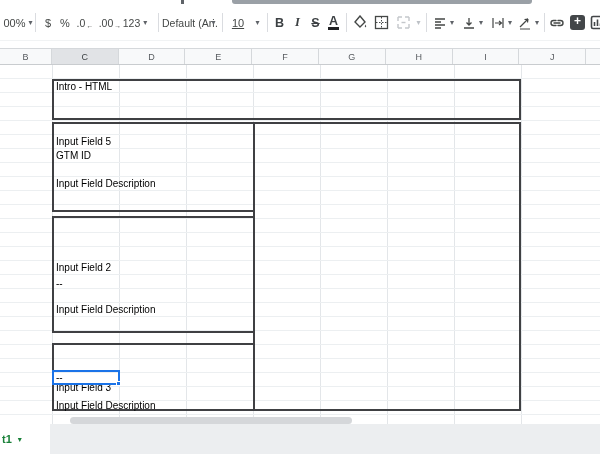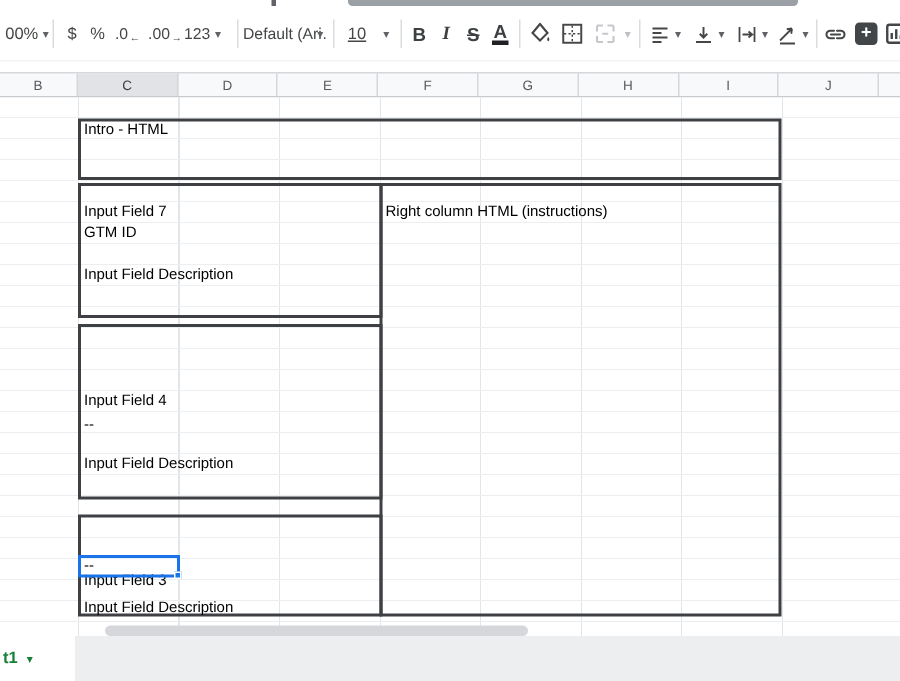--- a/index.html
+++ b/index.html
@@ -205,29 +205,28 @@
 
   <div id="grid">
 
     <div class="box" style="left:52px; top:14px;  width:469px; height:41px;"></div>
     <div class="box" style="left:52px; top:57px;  width:203px; height:90px;"></div>
     <div class="box" style="left:52px; top:151px; width:203px; height:117px;"></div>
     <div class="box" style="left:52px; top:278px; width:203px; height:68px;"></div>
     <div class="box" style="left:253px; top:57px; width:268px; height:289px;"></div>
 
     <div class="celltext" style="left:56px; top:15px;">Intro - HTML</div>
-    <div class="celltext" style="left:56px; top:70px;">Input Field 7</div>
+    <div class="celltext" style="left:56px; top:70px;">Input Field 5</div>
     <div class="celltext" style="left:56px; top:84px;">GTM ID</div>
     <div class="celltext" style="left:56px; top:112px;">Input Field Description</div>
-    <div class="celltext" style="left:56px; top:196px;">Input Field 4</div>
+    <div class="celltext" style="left:56px; top:196px;">Input Field 2</div>
     <div class="celltext" style="left:56px; top:212px;">--</div>
     <div class="celltext" style="left:56px; top:238px;">Input Field Description</div>
     <div class="celltext" style="left:56px; top:291px;margin-top:25px;">Input Field 3</div>
     <div class="celltext" style="left:56px; top:334px;">Input Field Description</div>
-    <div class="celltext" style="left:257px; top:70px;">Right column HTML (instructions)</div>
 
     <div id="selection" style="left:52px; top:305px; width:68px; height:15px;">
       <div class="celltext" style="left:2px; top:-1px;">--</div>
       <div class="handle"></div>
     </div>
   </div>
 
   <div id="hscroll-thumb"></div>
   <div id="tabbar">
     <div id="active-tab">

